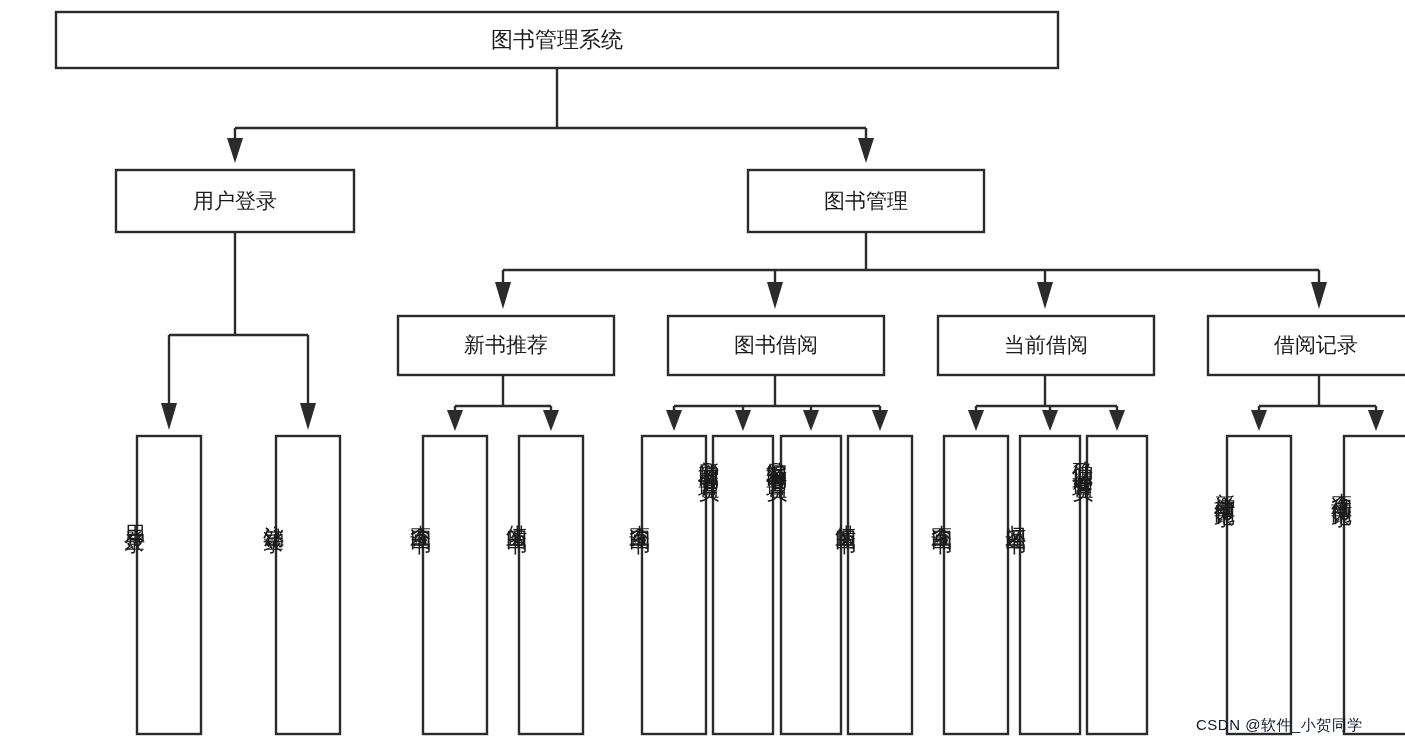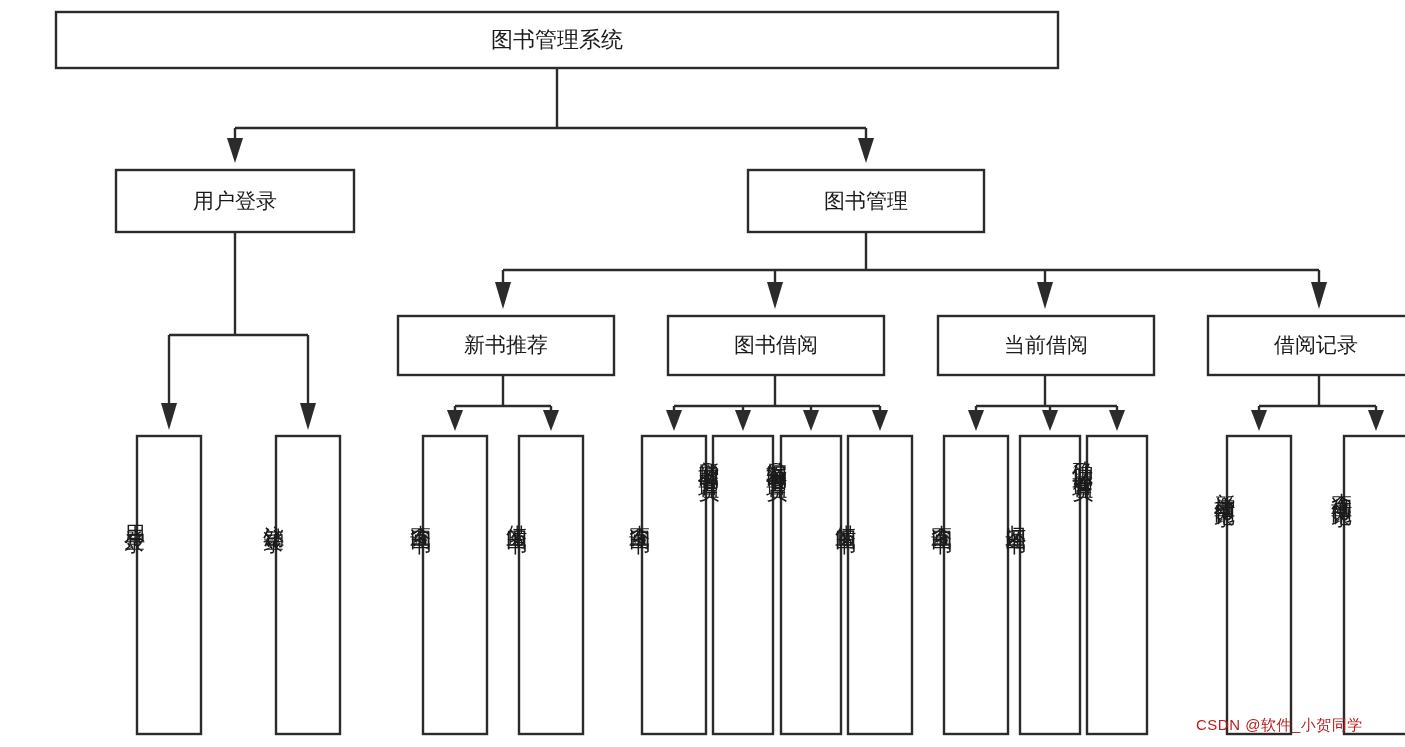--- a/index.html
+++ b/index.html
@@ -68,21 +68,21 @@
     white-space: nowrap;
     text-align: start;
     pointer-events: none;
   }
   #watermark {
     position: absolute;
     left: 1196px;
     top: 716px;
     font-family: "Liberation Sans", "DejaVu Sans", sans-serif;
     font-size: 15px;
-    color: #b91c1c;
+    color: #0f172a;
     letter-spacing: 0.5px;
     white-space: nowrap;
   }
 </style>
 </head>
 <body>
 
 <div id="diagram-root">
 
   <svg class="flow" viewBox="0 0 1405 747" xmlns="http://www.w3.org/2000/svg">

